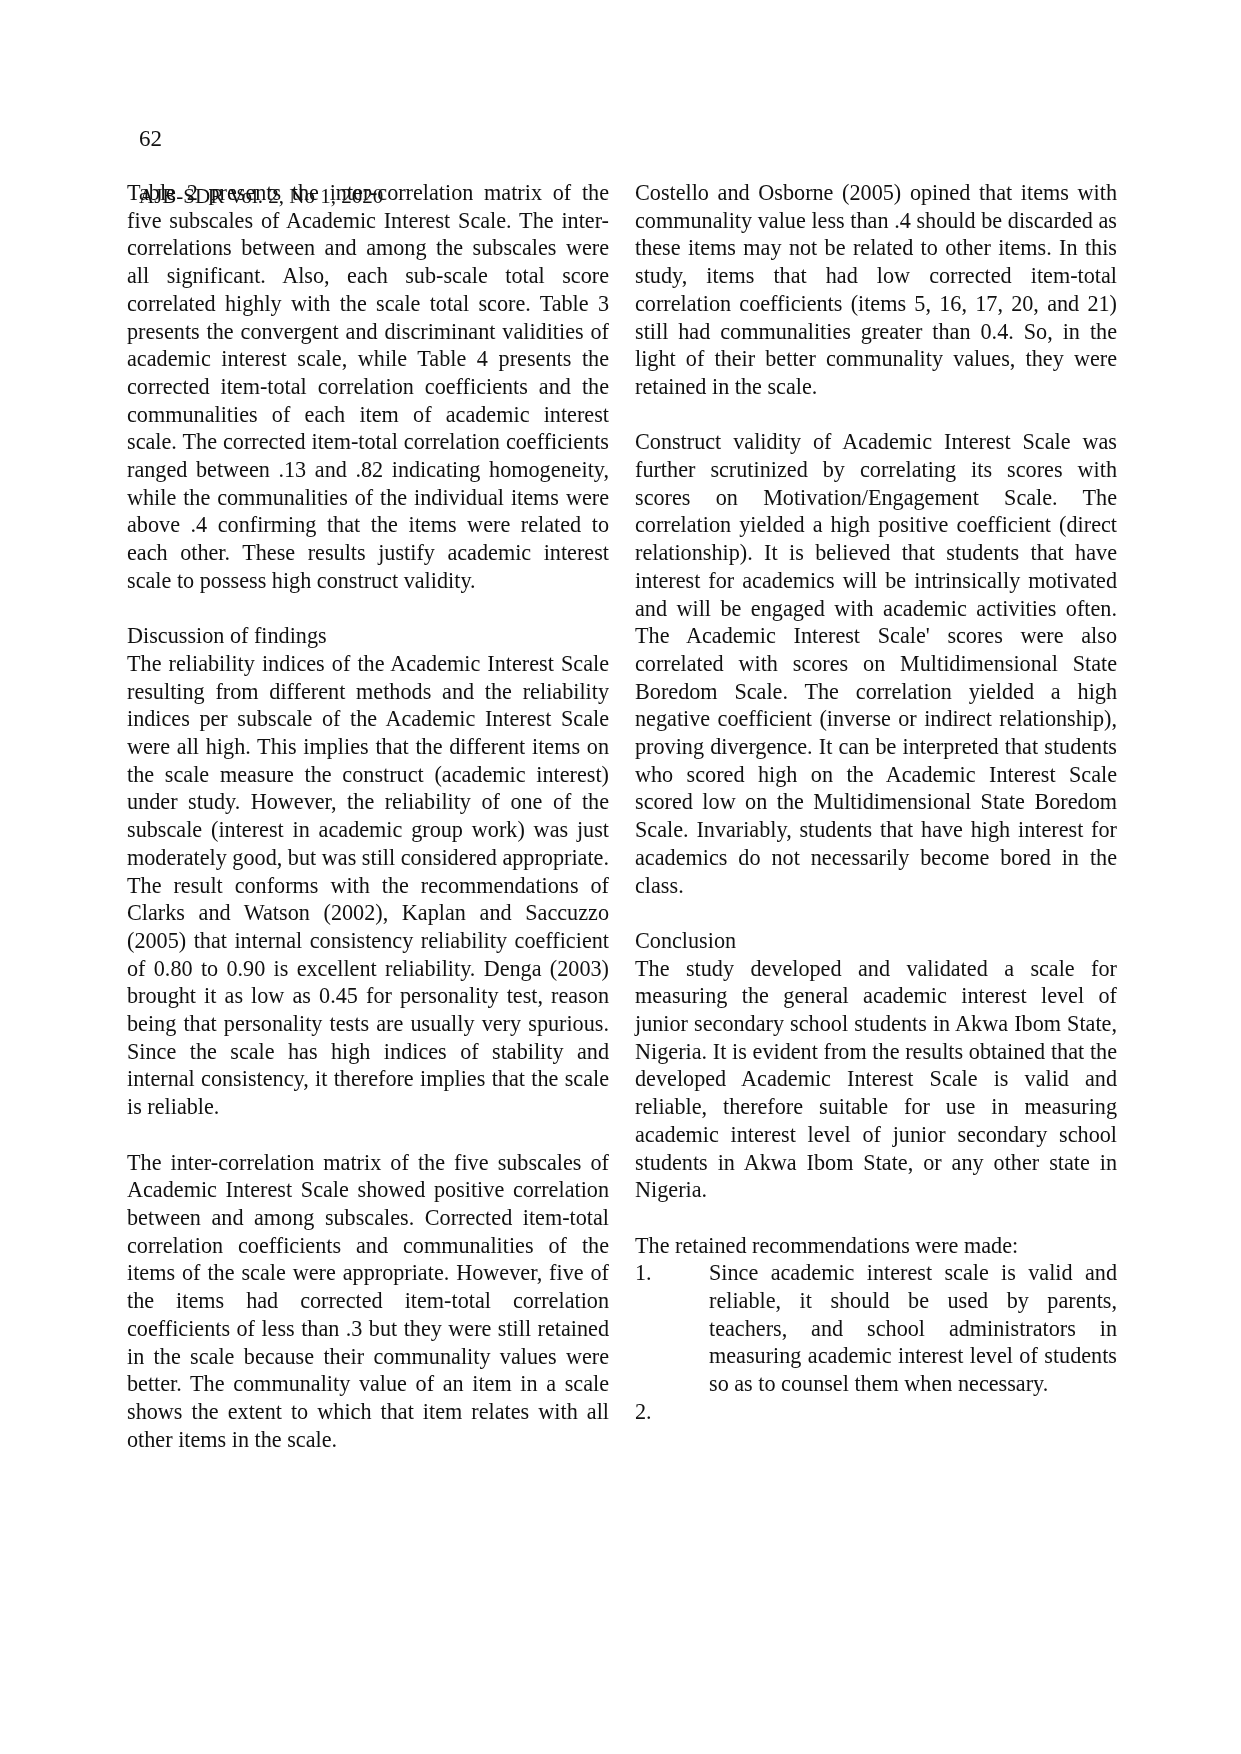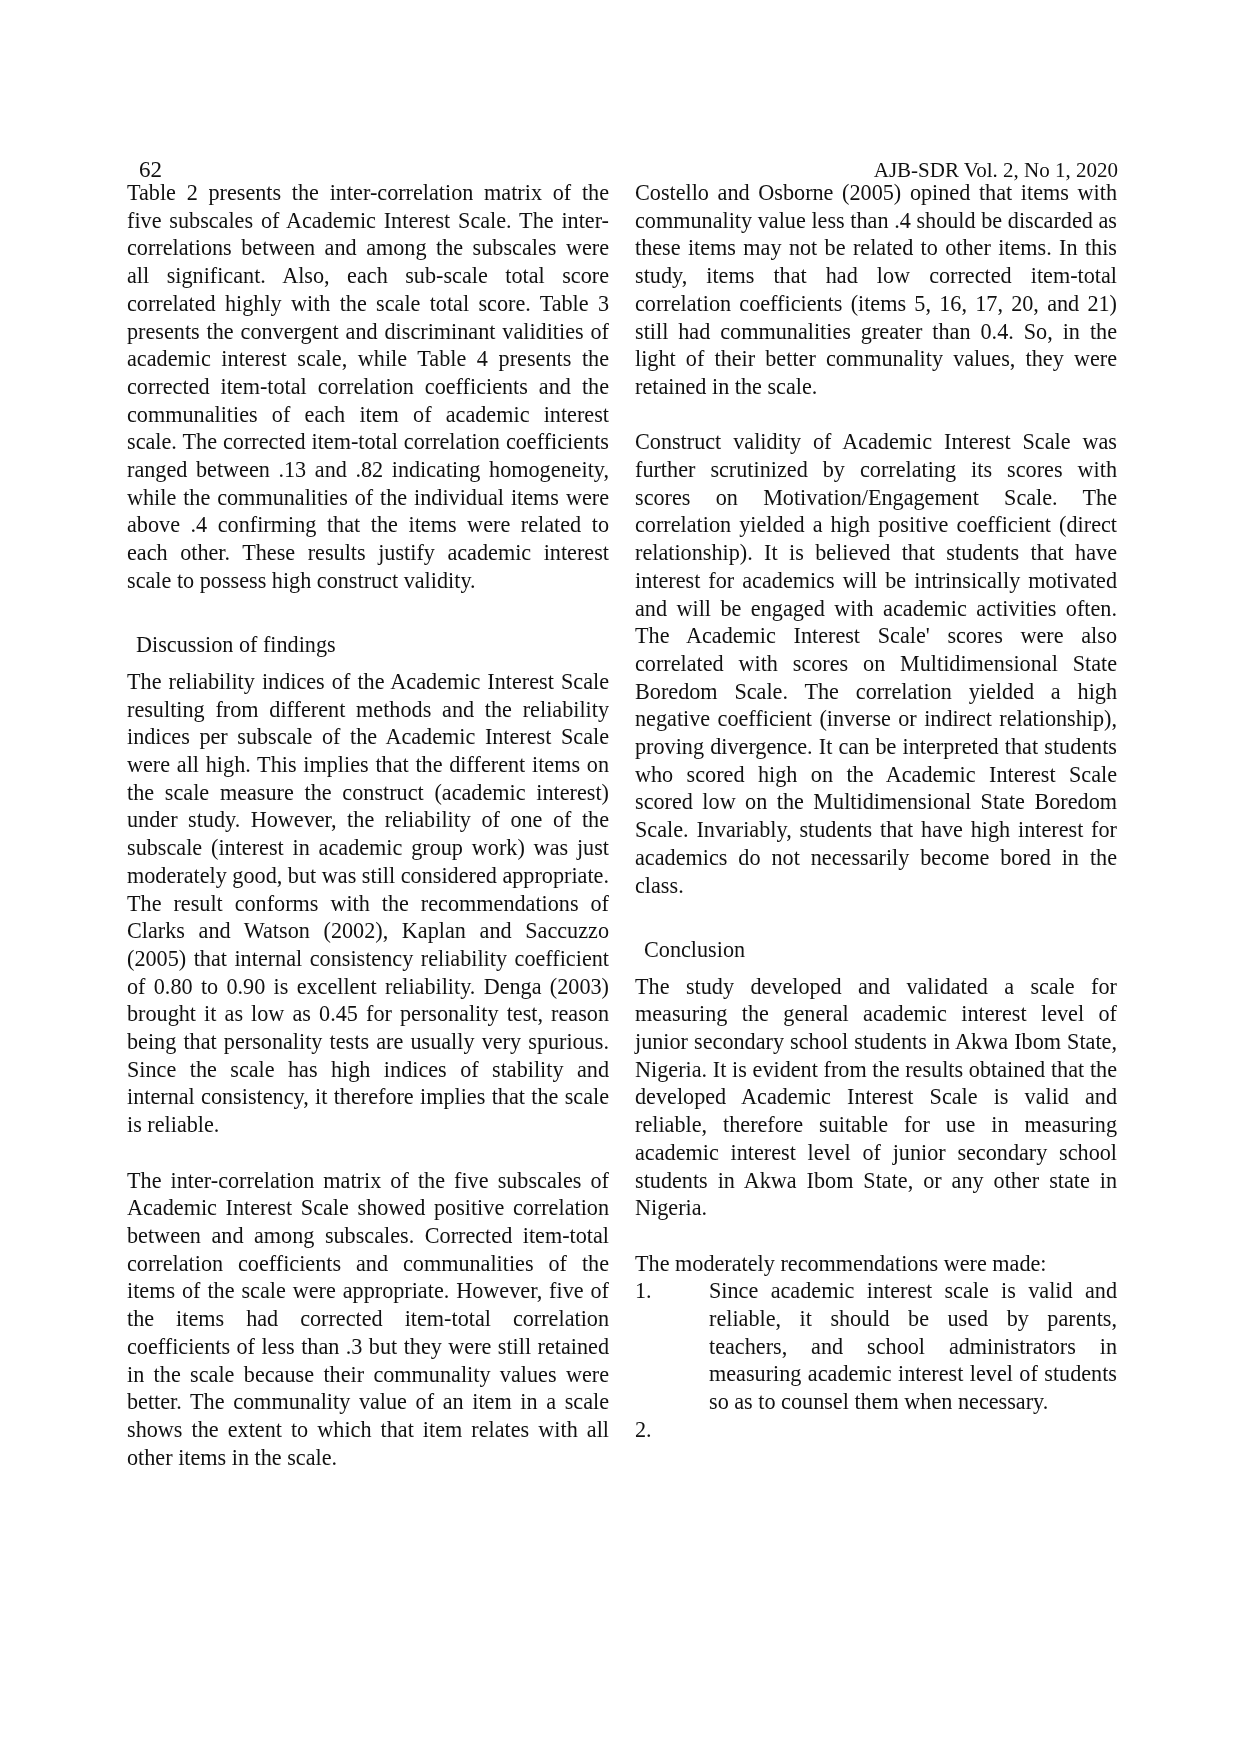--- a/index.html
+++ b/index.html
@@ -2,33 +2,33 @@
 <html><head>
 <meta charset="utf-8">
 <style>
   html, body { margin: 0; padding: 0; background: #ffffff; }
   body {
     width: 1241px; height: 1754px; position: relative; overflow: hidden;
     font-family: "Liberation Serif", "DejaVu Serif", serif; color: #111111;
   }
   .running-head {
     position: absolute; top: 126px; left: 139px; right: 123px;
-    display: flex; justify-content: space-between; align-items: baseline;
+    display: flex; justify-content: space-between; align-items: baseline; flex-direction: column;
   }
   .page-number { font-size: 23px; }
   .journal-ref { font-size: 21px; margin-top: 32px; }
   .col {
     position: absolute; top: 179px; width: 482px;
     font-size: 22.2px; line-height: 27.7px; text-align: justify;
   }
   .col-left { left: 127px; }
   .col-right { left: 635px; }
   p { margin: 0; }
   .gap { height: 27.7px; }
-  .heading { margin: 9px; font-size: 22.2px; font-weight: normal; line-height: 27.7px; text-align: left; }
+  .heading { margin: 0; font-size: 22.2px; font-weight: normal; line-height: 27.7px; text-align: left; }
   .intro { text-align: left; }
   ol.recs { list-style: none; margin: 0; padding: 0; }
   ol.recs li { display: flex; }
   .rec-num { width: 74px; flex: 0 0 74px; }
   .rec-text { flex: 1; text-align: justify; }
 </style>
 </head>
 <body>
 
 <header class="running-head">
@@ -46,21 +46,21 @@
 </section>
 
 <section class="col col-right">
   <p>Costello and Osborne (2005) opined that items with communality value less than .4 should be discarded as these items may not be related to other items. In this study, items that had low corrected item-total correlation coefficients (items 5, 16, 17, 20, and 21) still had communalities greater than 0.4. So, in the light of their better communality values, they were retained in the scale.</p>
   <div class="gap"></div>
   <p>Construct validity of Academic Interest Scale was further scrutinized by correlating its scores with scores on Motivation/Engagement Scale. The correlation yielded a high positive coefficient (direct relationship). It is believed that students that have interest for academics will be intrinsically motivated and will be engaged with academic activities often. The Academic Interest Scale' scores were also correlated with scores on Multidimensional State Boredom Scale. The correlation yielded a high negative coefficient (inverse or indirect relationship), proving divergence. It can be interpreted that students who scored high on the Academic Interest Scale scored low on the Multidimensional State Boredom Scale. Invariably, students that have high interest for academics do not necessarily become bored in the class.</p>
   <div class="gap"></div>
   <h2 class="heading">Conclusion</h2>
   <p>The study developed and validated a scale for measuring the general academic interest level of junior secondary school students in Akwa Ibom State, Nigeria. It is evident from the results obtained that the developed Academic Interest Scale is valid and reliable, therefore suitable for use in measuring academic interest level of junior secondary school students in Akwa Ibom State, or any other state in Nigeria.</p>
   <div class="gap"></div>
-  <p class="intro">The moderately recommendations were made:</p>
+  <p class="intro">The retained recommendations were made:</p>
   <ol class="recs">
     <li>
       <span class="rec-num">1.</span>
       <span class="rec-text">Since academic interest scale is valid and reliable, it should be used by parents, teachers, and school administrators in measuring academic interest level of students so as to counsel them when necessary.</span>
     </li>
     <li>
       <span class="rec-num">2.</span>
     </li>
   </ol>
 </section>

